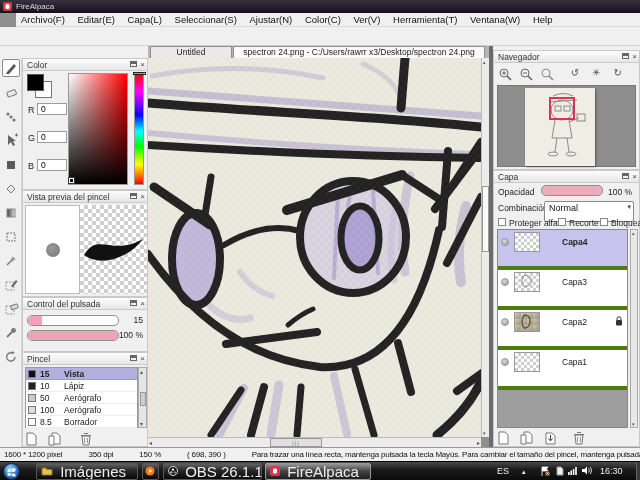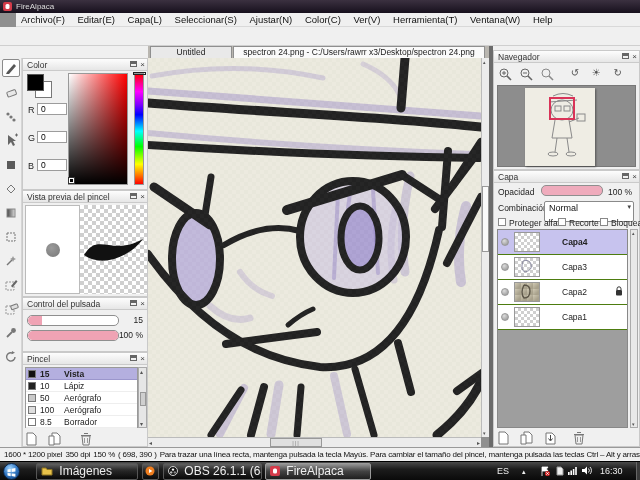--- a/index.html
+++ b/index.html
@@ -85,36 +85,36 @@
 .navtools{position:absolute;left:2px;top:14px;height:17px}
 .ntool{display:inline-block;width:17px;height:16px;text-align:center;font-size:10px;line-height:16px;color:#555;vertical-align:top}
 .navthumbwrap{position:absolute;left:3px;top:34px;width:139px;height:82px;background:#8d8d8d;border:1px solid #777}
 .navimg{position:absolute;left:27px;top:2px;width:70px;height:78px;background:#efede4;box-shadow:1px 1px 2px rgba(0,0,0,.4)}
 #capa-panel{position:absolute;left:0;top:124px;width:147px;height:277px;background:#f0f0f0;border:1px solid #c9c9c9}
 .lprow{position:absolute;font-size:8.5px;color:#222}
 #opacidad-slider{position:absolute;left:47px;top:14px;width:62px;height:11px;background:#efabbc;border:1px solid #8f8f8f;border-radius:5px}
 #comb-combo{left:50px;top:30px;width:90px;height:21px}
 .cb{position:absolute;width:8px;height:8px;background:#fff;border:1px solid #888}
 .llist{position:absolute;left:3px;top:58px;width:131px;height:199px;background:#9e9e9e;border:1px solid #888;overflow:hidden}
-.lrow{position:relative;height:25px;background:#fff;border-bottom:1px solid #4d7c0f}
+.lrow{position:relative;height:40px;background:#fff;border-bottom:4px solid #4d7c0f}
 .lrow.sel{background:#c7c3ee}
 .leye{position:absolute;left:3px;top:8px;width:8px;height:8px;border-radius:50%;background:radial-gradient(circle at 35% 30%,#ddd,#909090);border:1px solid #9a9a9a}
 .lthumb{position:absolute;left:16px;top:2px;width:26px;height:20px;border:1px solid #999;background-size:6px 6px!important;background-position:0 0,3px 3px!important}
 .lname{position:absolute;left:64px;top:7px;font-size:8.5px;color:#222}
 .lrow.sel .lname{font-weight:bold}
 .lbadge{position:absolute;right:4px;top:6px}
 .lscroll{position:absolute;left:136px;top:58px;width:8px;height:199px;background:#e8e8e8;border:1px solid #aaa;font-size:5px;color:#555;text-align:center}
 .lbtns{position:absolute;left:3px;top:260px}
 
 .statusbar{position:absolute;left:0;top:447px;width:640px;height:14px;background:#f0f0f0;border-top:1px solid #999;font-size:8px;line-height:14px;color:#111;white-space:nowrap;overflow:hidden;padding-left:4px;letter-spacing:-.2px}
-.stspan{margin-right:1px}
+.stspan{margin-right:24px}
 
 .taskbar{position:absolute;left:0;top:461px;width:640px;height:19px;background:linear-gradient(#4a4a4a,#1c1c1c 40%,#0a0a0a);border-top:1px solid #000}
 .orb{position:absolute;left:3px;top:1px;width:17px;height:17px}
-.tbtn{position:absolute;top:1px;height:17px;background:linear-gradient(rgba(255,255,255,.18),rgba(255,255,255,.05) 50%,rgba(0,0,0,.2));border:1px solid #565656;border-radius:2px;color:#eee;font-size:12px;line-height:15px;white-space:nowrap;overflow:hidden}
+.tbtn{position:absolute;top:1px;height:17px;background:linear-gradient(rgba(255,255,255,.18),rgba(255,255,255,.05) 50%,rgba(0,0,0,.2));border:1px solid #565656;border-radius:2px;color:#eee;font-size:15px;line-height:15px;white-space:nowrap;overflow:hidden}
 .tbtn.active{background:linear-gradient(rgba(255,255,255,.45),rgba(255,255,255,.18) 50%,rgba(255,255,255,.08));border-color:#9a9a9a}
 .tbtn .ticon{display:inline-block;vertical-align:top;margin:2px 3px 0 4px}
 .tray{position:absolute;top:0;height:29px;color:#eee;font-size:9px;line-height:19px}
 .trayic{display:inline-block;vertical-align:top;margin-top:4px;margin-right:5px}
 .showdesk{position:absolute;right:0;top:0;width:4px;height:19px;background:#3a3a3a;border-left:1px solid #666}
 svg{display:block}
 </style>
 </head>
 <body>
 

